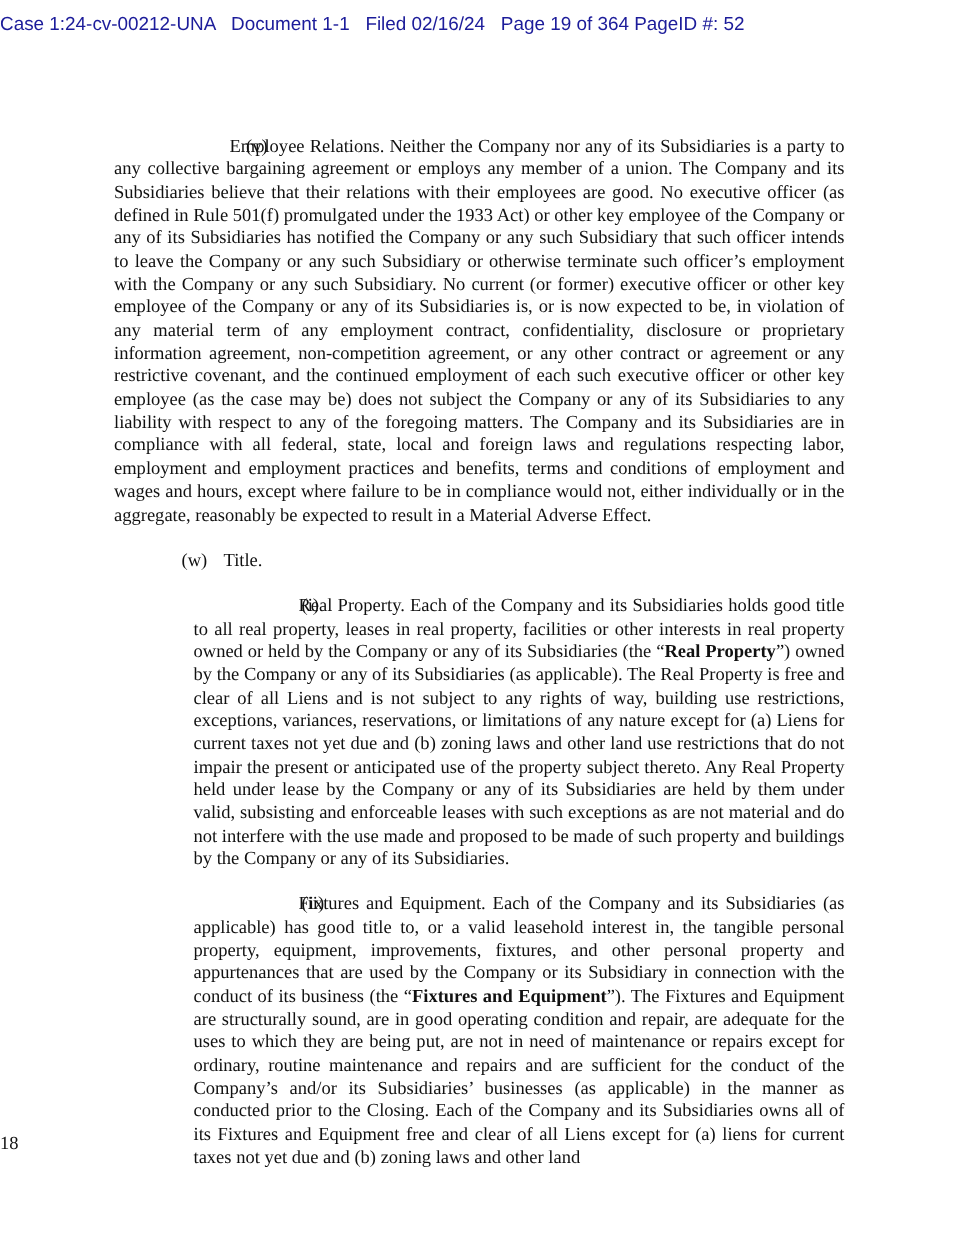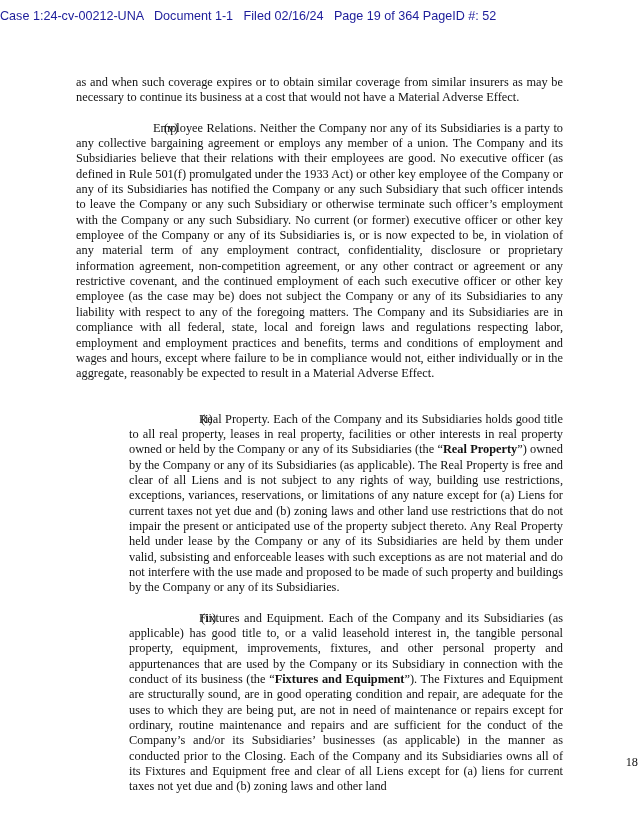--- a/index.html
+++ b/index.html
@@ -19,36 +19,36 @@
   .ind1 { text-indent: 44px; }
   .sub { margin-left: 37px; }
   .ind2 { text-indent: 36px; margin-left: 16px; }
   .label { display: inline-block; width: 33px; }
   .label2 { display: inline-block; width: 34px; }
   .u { }
   .b { font-weight: bold; }
   .wtitle { padding-left: 45px; }
   .wlabel { display: inline-block; width: 28px; }
   .pnum {
-    position: absolute; left: 0; top: 755px; width: 638px; text-align: right;
+    position: absolute; left: 0; top: 755px; width: 638px; text-align: left;
     font-family: "Liberation Serif", serif; font-size: 12.35px; color: #111;
   }
 </style>
 </head>
 <body>
 
 <div class="header">Case 1:24-cv-00212-UNA   Document 1-1   Filed 02/16/24   Page 19 of 364 PageID #: 52</div>
 
 <div class="page">
-  <p>as and when such coverage expires or to obtain similar coverage from similar insurers as may be necessary to continue its business at a cost that would not have a Material Adverse Effect.</p>
   <div class="gap"></div>
 
   <p class="ind1"><span class="label">(v)</span><span class="u">Employee Relations</span><span>. Neither the Company nor any of its Subsidiaries is a party to any collective bargaining agreement or employs any member of a union. The Company and its Subsidiaries believe that their relations with their employees are good. No executive officer (as defined in Rule 501(f) promulgated under the 1933 Act) or other key employee of the Company or any of its Subsidiaries has notified the Company or any such Subsidiary that such officer intends to leave the Company or any such Subsidiary or otherwise terminate such officer’s employment with the Company or any such Subsidiary. No current (or former) executive officer or other key employee of the Company or any of its Subsidiaries is, or is now expected to be, in violation of any material term of any employment contract, confidentiality, disclosure or proprietary information agreement, non-competition agreement, or any other contract or agreement or any restrictive covenant, and the continued employment of each such executive officer or other key employee (as the case may be) does not subject the Company or any of its Subsidiaries to any liability with respect to any of the foregoing matters. The Company and its Subsidiaries are in compliance with all federal, state, local and foreign laws and regulations respecting labor, employment and employment practices and benefits, terms and conditions of employment and wages and hours, except where failure to be in compliance would not, either individually or in the aggregate, reasonably be expected to result in a Material Adverse Effect.</span></p>
   <div class="gap"></div>
 
+  <p class="wtitle"><span class="wlabel">(w)</span><span>Title.</span></p>
   <div class="gap"></div>
 
   <div class="sub">
     <p class="ind2"><span class="label2">(i)</span><span class="u">Real Property</span><span>. Each of the Company and its Subsidiaries holds good title to all real property, leases in real property, facilities or other interests in real property owned or held by the Company or any of its Subsidiaries (the “</span><span class="b">Real Property</span><span>”) owned by the Company or any of its Subsidiaries (as applicable). The Real Property is free and clear of all Liens and is not subject to any rights of way, building use restrictions, exceptions, variances, reservations, or limitations of any nature except for (a) Liens for current taxes not yet due and (b) zoning laws and other land use restrictions that do not impair the present or anticipated use of the property subject thereto. Any Real Property held under lease by the Company or any of its Subsidiaries are held by them under valid, subsisting and enforceable leases with such exceptions as are not material and do not interfere with the use made and proposed to be made of such property and buildings by the Company or any of its Subsidiaries.</span></p>
     <div class="gap"></div>
 
     <p class="ind2"><span class="label2">(ii)</span><span class="u">Fixtures and Equipment</span><span>. Each of the Company and its Subsidiaries (as applicable) has good title to, or a valid leasehold interest in, the tangible personal property, equipment, improvements, fixtures, and other personal property and appurtenances that are used by the Company or its Subsidiary in connection with the conduct of its business (the “</span><span class="b">Fixtures and Equipment</span><span>”). The Fixtures and Equipment are structurally sound, are in good operating condition and repair, are adequate for the uses to which they are being put, are not in need of maintenance or repairs except for ordinary, routine maintenance and repairs and are sufficient for the conduct of the Company’s and/or its Subsidiaries’ businesses (as applicable) in the manner as conducted prior to the Closing. Each of the Company and its Subsidiaries owns all of its Fixtures and Equipment free and clear of all Liens except for (a) liens for current taxes not yet due and (b) zoning laws and other land</span></p>
   </div>
 </div>
 

